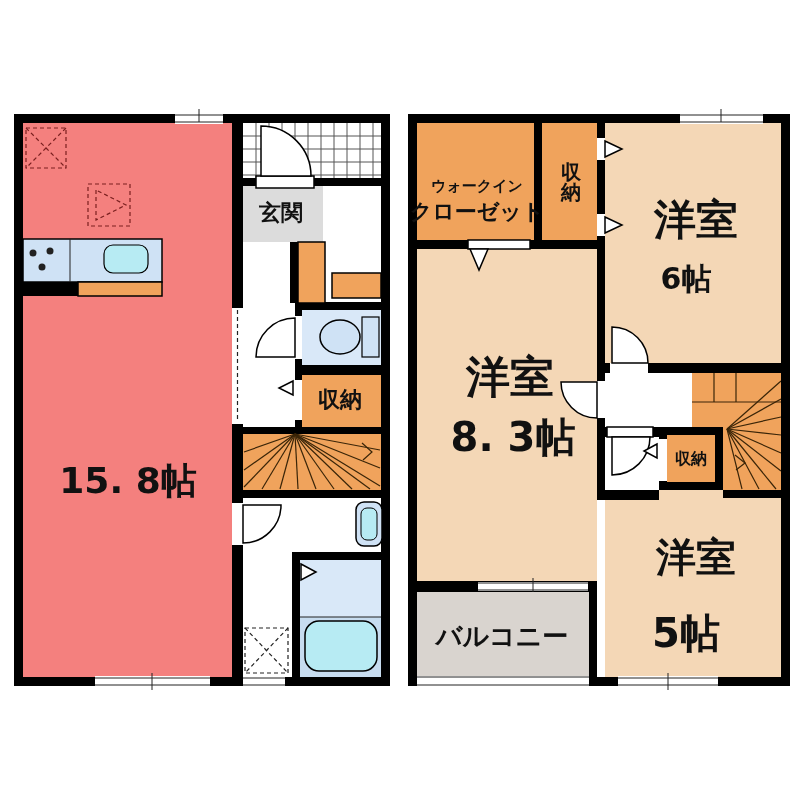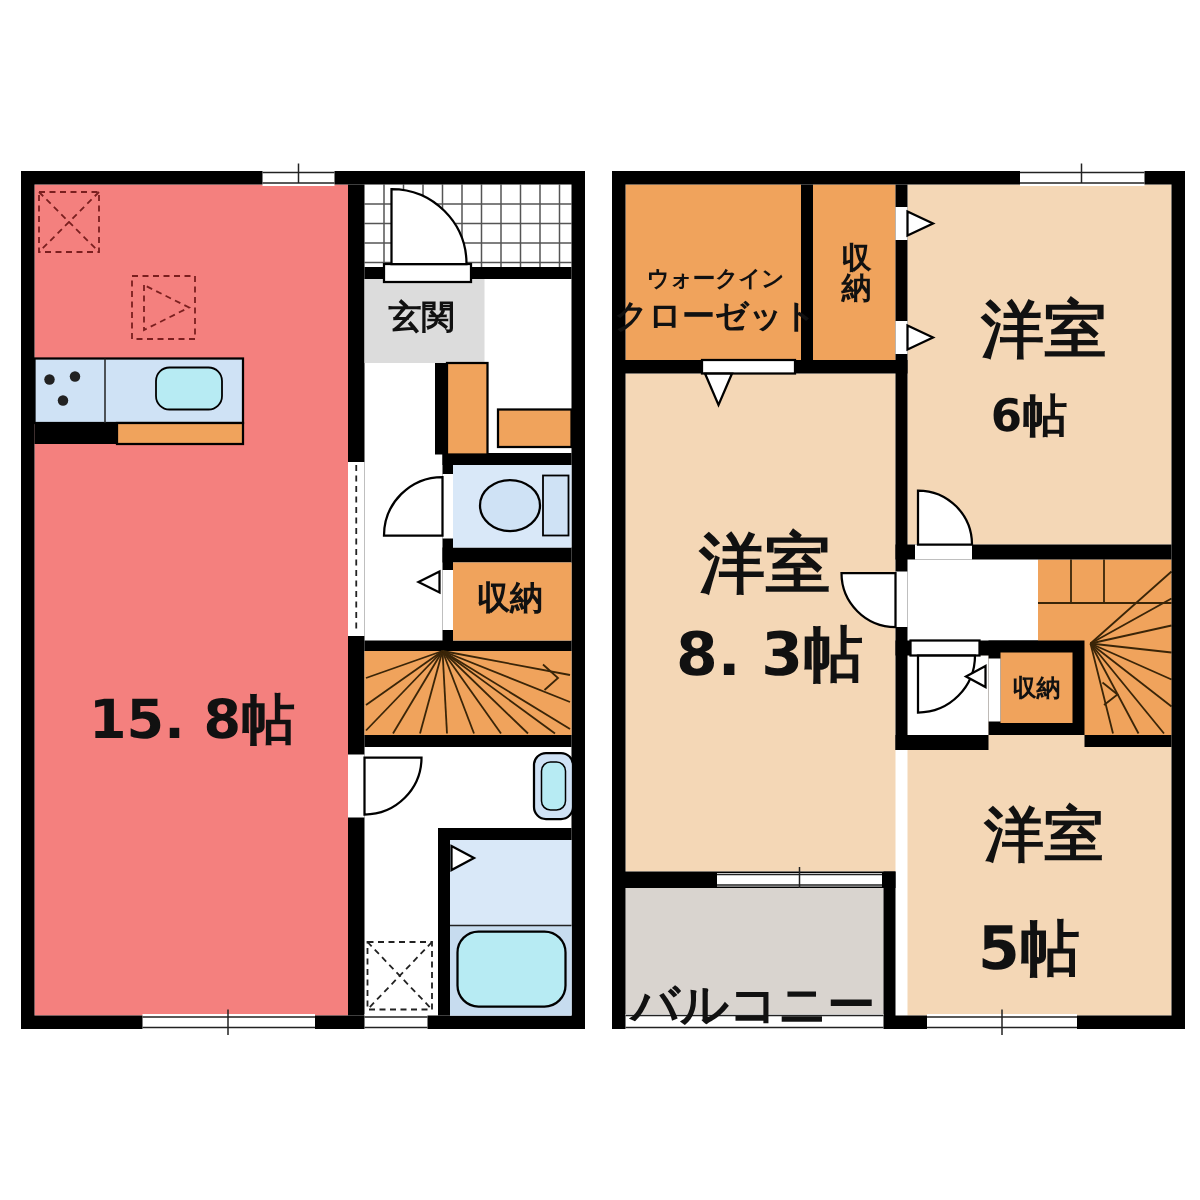--- a/index.html
+++ b/index.html
@@ -278,14 +278,14 @@
 <div class="label" style="left:477px;top:186px;font-size:15px;">ウォークイン</div>
 <div class="label" style="left:477px;top:212px;font-size:22px;">クローゼット</div>
 <div class="label vert" style="left:571px;top:182px;font-size:20px;">収納</div>
 <div class="label" style="left:696px;top:220px;font-size:42px;">洋室</div>
 <div class="label" style="left:686px;top:278px;font-size:30px;">6帖</div>
 <div class="label" style="left:510px;top:377px;font-size:44px;">洋室</div>
 <div class="label" style="left:513px;top:437px;font-size:40px;">8. 3帖</div>
 <div class="label" style="left:691px;top:459px;font-size:16px;">収納</div>
 <div class="label" style="left:696px;top:557px;font-size:40px;">洋室</div>
 <div class="label" style="left:686px;top:617px;font-size:40px;margin-top:16px;">5帖</div>
-<div class="label" style="left:502px;top:636px;font-size:32px;margin-top:34px;">バルコニー</div>
+<div class="label" style="left:502px;top:636px;font-size:26px;">バルコニー</div>
 </div>
 
 </body></html>

